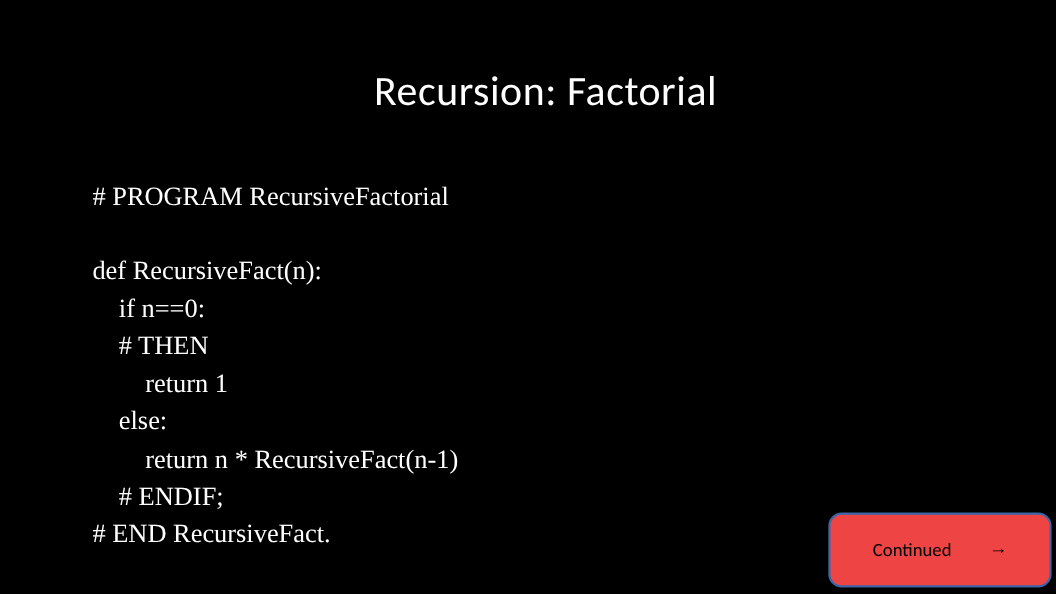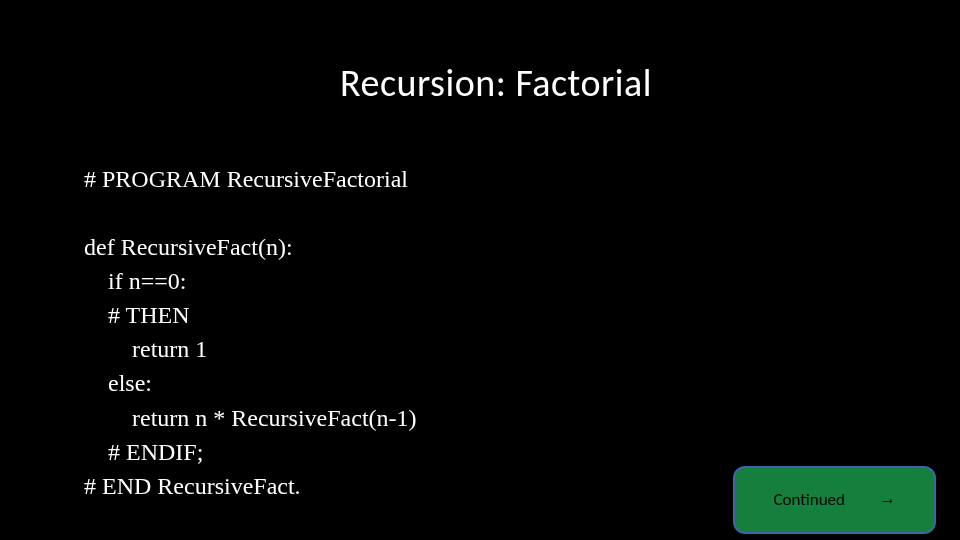--- a/index.html
+++ b/index.html
@@ -20,23 +20,23 @@
   .code-block {
     color: #fff;
     font-family: Liberation Serif, serif;
     font-size: 24px;
     line-height: 1.42;
     padding: 40px 0 0 36px;
     white-space: pre;
   }
   .continued-btn {
     position: absolute;
-    right: 40px;
+    right: 20px;
     bottom: 22px;
-    background: #15803d;
+    background: #ef4444;
     border: 2px solid #3a66a7;
     border-radius: 12px;
     padding: 5px 22px 6px 22px;
     font-family: Calibri, "Segoe UI", Arial, sans-serif;
     font-size: 17px;
     color: #000;
     display: flex;
     align-items: flex-start;
     gap: 2px;
   }

